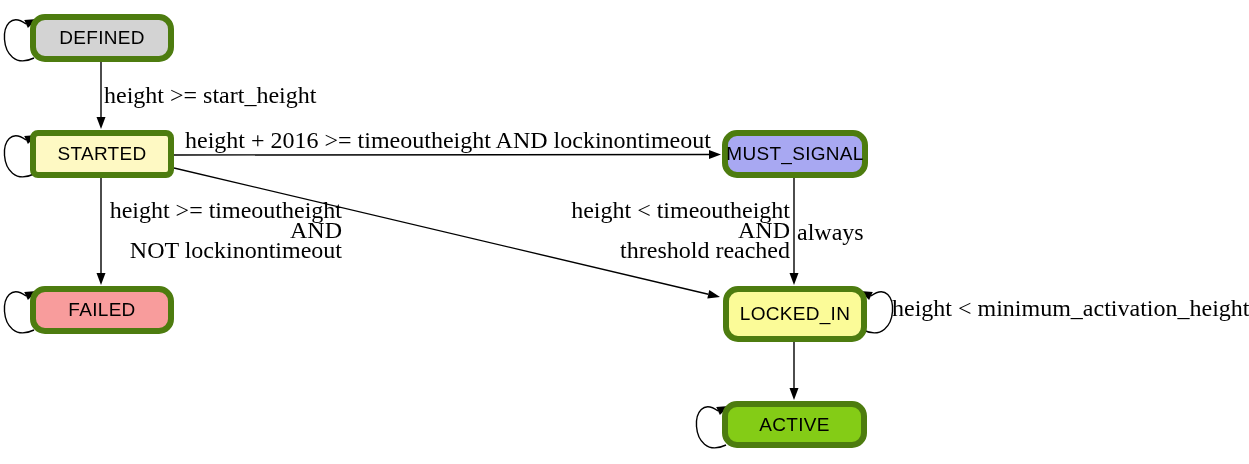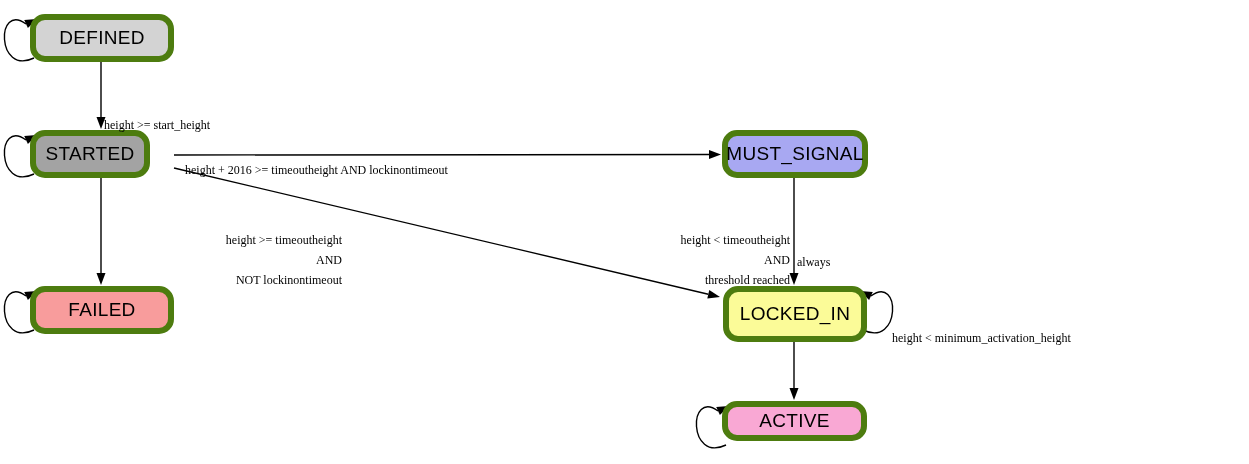--- a/index.html
+++ b/index.html
@@ -34,25 +34,24 @@
   .node-label {
     font-family: "Liberation Sans", sans-serif;
     font-size: 19px;
     color: #000000;
     white-space: nowrap;
     letter-spacing: 0.3px;
   }
   .edge-label {
     position: absolute;
     font-family: "Liberation Serif", "DejaVu Serif", serif;
-    font-size: 12px;
+    font-size: 24px;
     line-height: 20px;
     color: #000000;
     white-space: nowrap;
-    margin-top: 30px;
   }
   .edge-label.multiline {
     white-space: pre-line;
     text-align: right;
   }
 </style>
 </head>
 <body>
 
 <div class="canvas">
@@ -113,37 +112,37 @@
     <g>
       <line x1="794" y1="334" x2="794" y2="389" stroke="#000" stroke-width="1.4"></line>
       <polygon points="794,400 789.5,388 798.5,388" fill="#000"></polygon>
     </g>
   </svg>
 
   <div class="node" style="left: 30px; top: 14px; width: 144px; height: 48px; background-color: rgb(211, 211, 211);">
     <span class="node-label">DEFINED</span>
   </div>
 
-  <div class="node" style="left: 30px; top: 130px; width: 120px; height: 48px; background-color: #a3a3a3;">
+  <div class="node" style="left: 30px; top: 130px; width: 144px; height: 48px; background-color: #fef9c3; border-radius: 8px;">
     <span class="node-label">STARTED</span>
   </div>
 
   <div class="node" style="left: 722px; top: 130px; width: 146px; height: 48px; background-color: rgb(168, 168, 242);">
     <span class="node-label">MUST_SIGNAL</span>
   </div>
 
   <div class="node" style="left: 30px; top: 286px; width: 144px; height: 48px; background-color: rgb(248, 156, 156);">
     <span class="node-label">FAILED</span>
   </div>
 
   <div class="node" style="left: 723px; top: 286px; width: 144px; height: 56px; background-color: rgb(251, 251, 152);">
     <span class="node-label">LOCKED_IN</span>
   </div>
 
-  <div class="node" style="left: 722px; top: 401px; width: 145px; height: 40px; background-color: #f9a8d4;">
+  <div class="node" style="left: 722px; top: 401px; width: 145px; height: 47px; background-color: #84cc16;">
     <span class="node-label">ACTIVE</span>
   </div>
 
   <div class="edge-label" style="left:104px; top:85px;">height &gt;= start_height</div>
 
   <div class="edge-label" style="left:185px; top:130px;">height + 2016 &gt;= timeoutheight AND lockinontimeout</div>
 
   <div class="edge-label multiline" style="left:102px; top:200px; width:240px;">height &gt;= timeoutheight
 AND
 NOT lockinontimeout</div>

